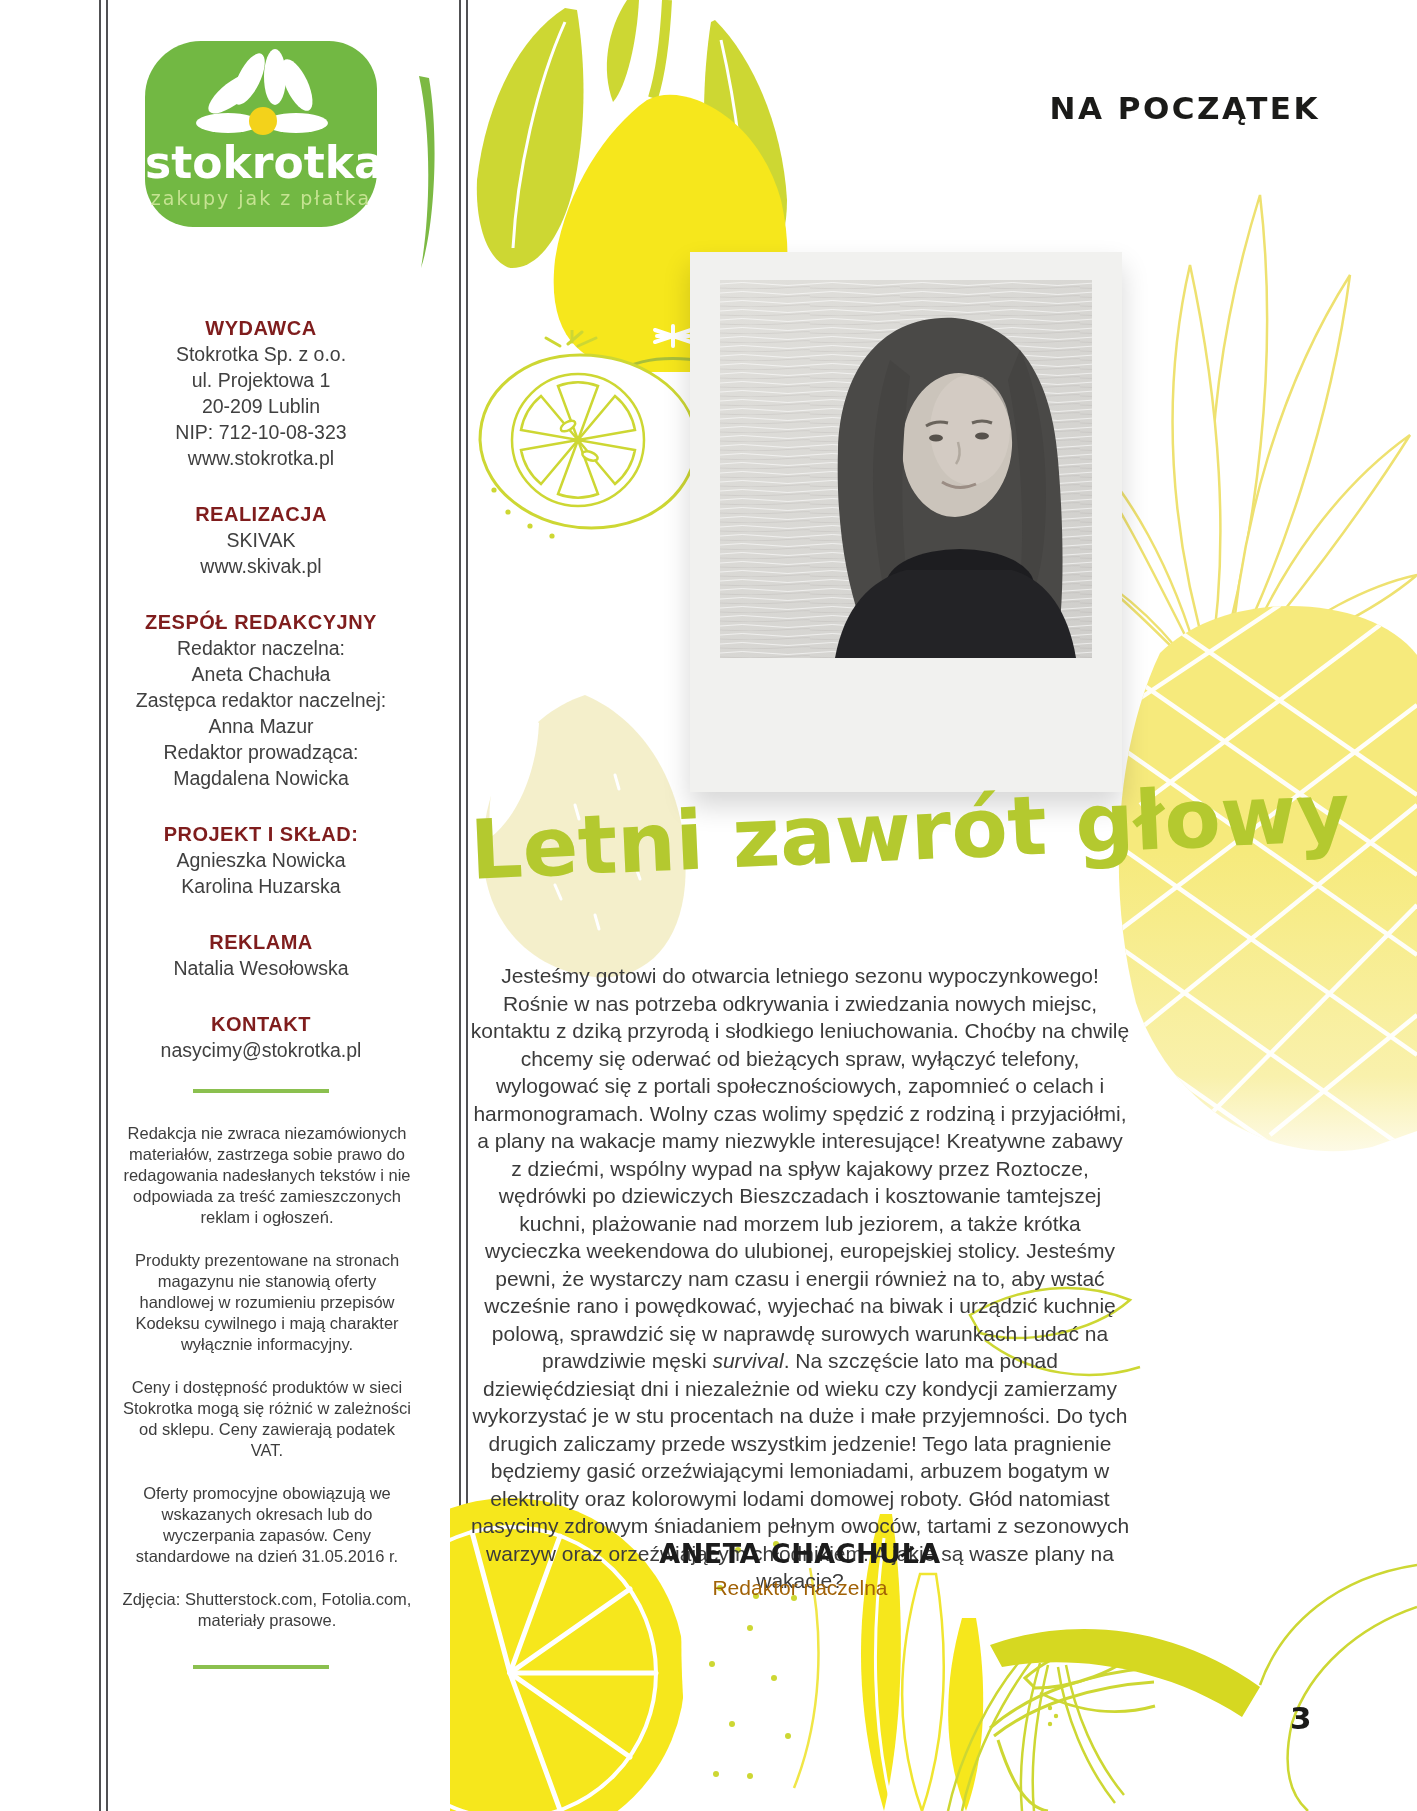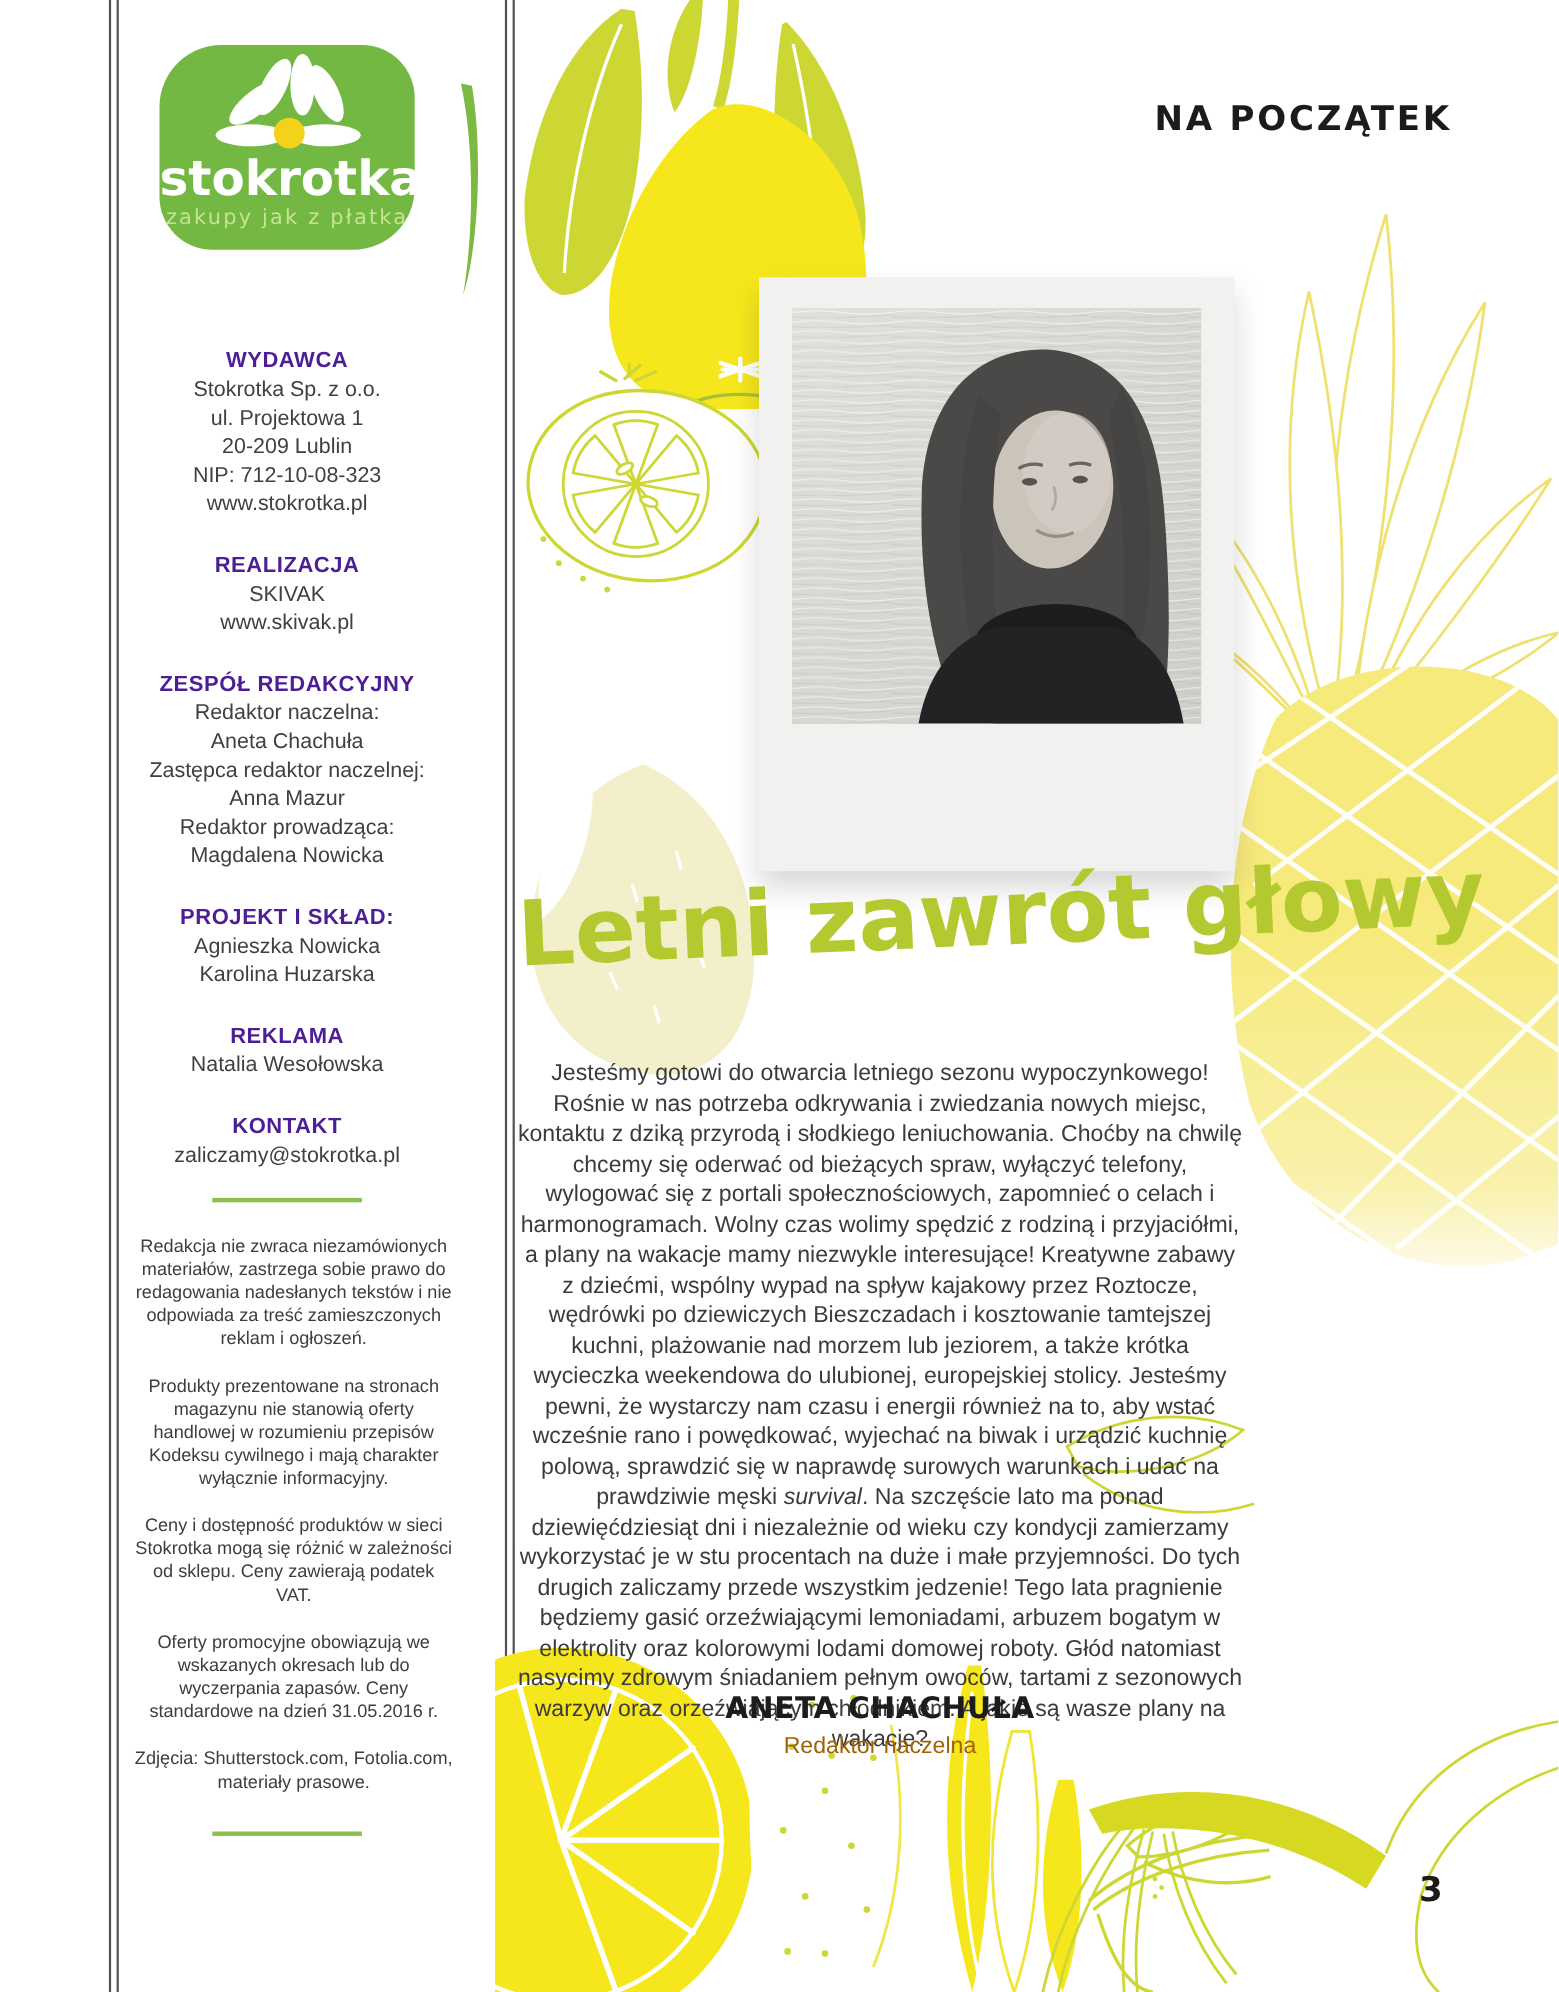--- a/index.html
+++ b/index.html
@@ -18,21 +18,21 @@
   .logo-name{
     position:absolute;left:0;right:0;top:96px;color:#ffffff;font-weight:bold;
     font-size:44px;letter-spacing:0px;font-family:"DejaVu Sans",sans-serif;
   }
   .logo-tag{
     position:absolute;left:0;right:0;top:146px;color:#c6e392;font-size:19px;
     letter-spacing:2px;font-family:"DejaVu Sans",sans-serif;
   }
   .sb-section{margin-top:30px;}
   .sb-first{margin-top:88px;}
-  .sb-head{color:#4c1d95;font-weight:bold;font-size:20px;line-height:26px;letter-spacing:.5px;}
+  .sb-head{color:#7f1d1d;font-weight:bold;font-size:20px;line-height:26px;letter-spacing:.5px;}
   .sb-line{font-size:19.5px;line-height:26px;color:#404040;}
   .sb-divider{width:136px;height:4px;background:#8bc04f;margin:26px auto 0;}
   .sb-note{font-size:16.5px;line-height:21px;color:#3d3d3d;margin-top:22px;margin-left:12px;}
   .sb-note.first{margin-top:30px;}
   
   .kicker{
     position:absolute;top:90px;right:97px;font-size:31px;font-weight:bold;
     letter-spacing:2.5px;color:#1b1b19;font-family:"DejaVu Sans",sans-serif;
   }
   .polaroid{
@@ -271,21 +271,21 @@
       <div class="sb-line">Karolina Huzarska</div>
     </div>
 
     <div class="sb-section">
       <div class="sb-head">REKLAMA</div>
       <div class="sb-line">Natalia Wesołowska</div>
     </div>
 
     <div class="sb-section">
       <div class="sb-head">KONTAKT</div>
-      <div class="sb-line">zaliczamy@stokrotka.pl</div>
+      <div class="sb-line">nasycimy@stokrotka.pl</div>
     </div>
 
     <div class="sb-divider"></div>
 
     <div class="sb-note first">Redakcja nie zwraca niezamówionych materiałów, zastrzega sobie prawo do redagowania nadesłanych tekstów i nie odpowiada za treść zamieszczonych reklam i ogłoszeń.</div>
     <div class="sb-note">Produkty prezentowane na stronach magazynu nie stanowią oferty handlowej w rozumieniu przepisów Kodeksu cywilnego i mają charakter wyłącznie informacyjny.</div>
     <div class="sb-note">Ceny i dostępność produktów w sieci Stokrotka mogą się różnić w zależności od sklepu. Ceny zawierają podatek VAT.</div>
     <div class="sb-note">Oferty promocyjne obowiązują we wskazanych okresach lub do wyczerpania zapasów. Ceny standardowe na dzień 31.05.2016 r.</div>
     <div class="sb-note">Zdjęcia: Shutterstock.com, Fotolia.com, materiały prasowe.</div>
 

